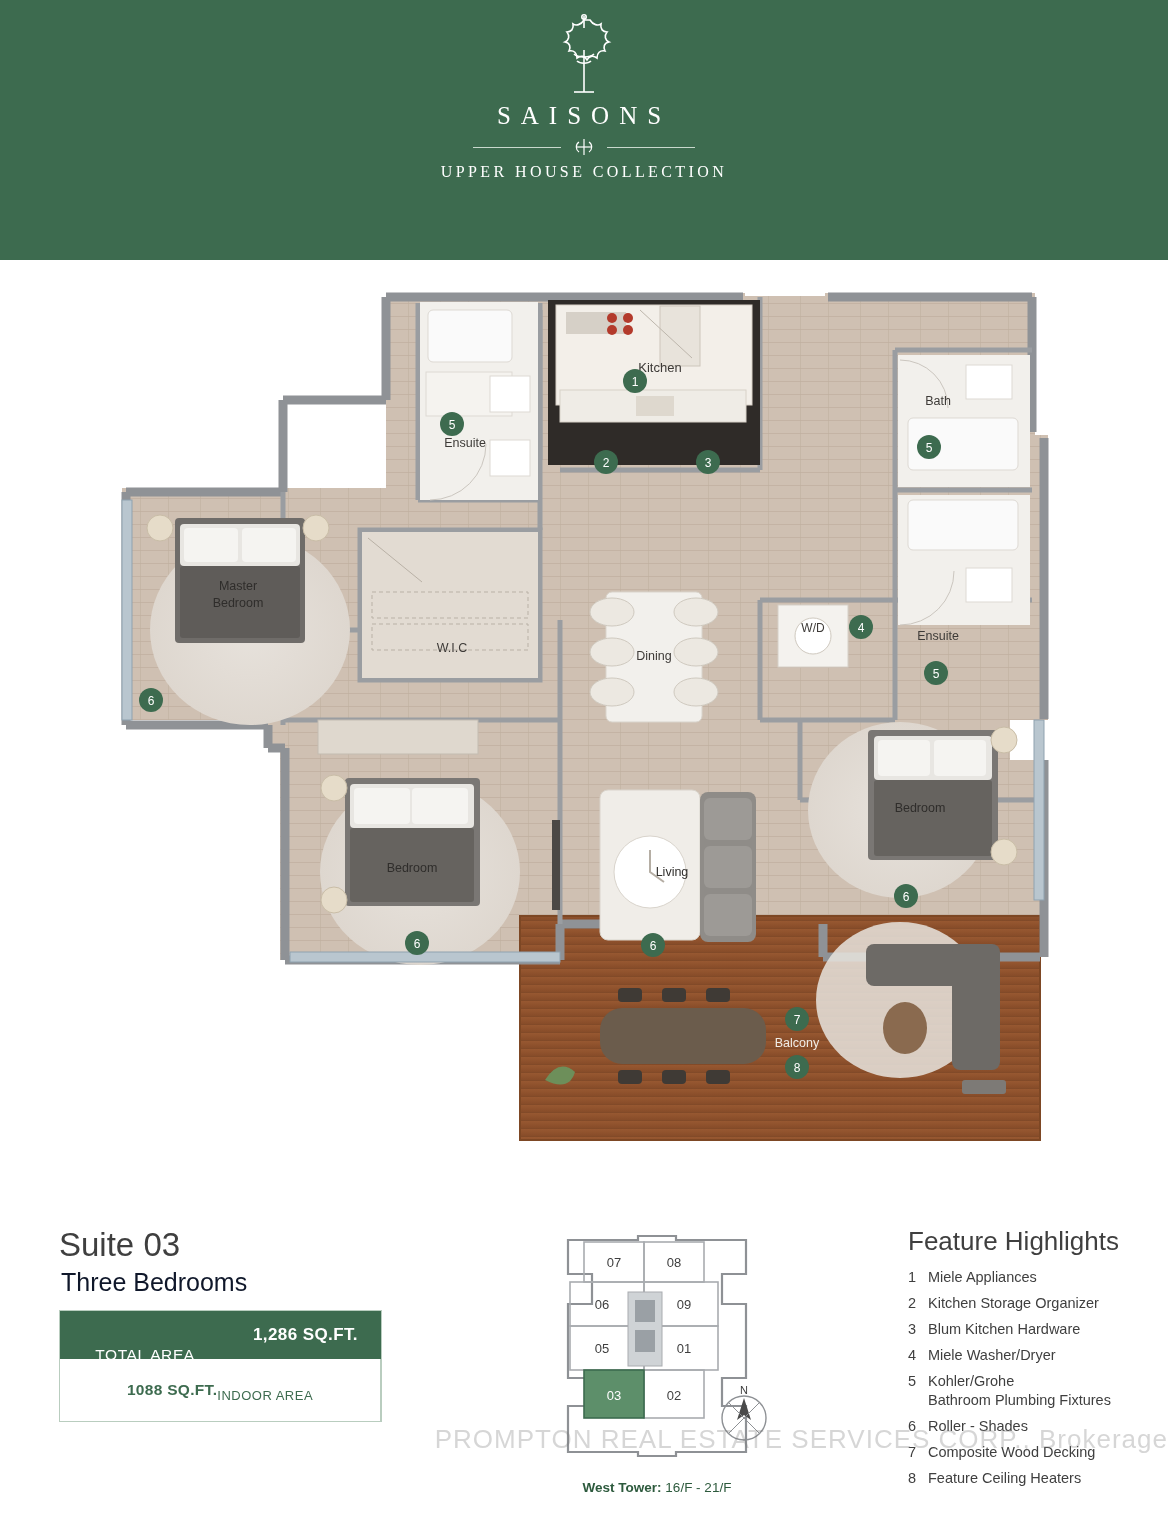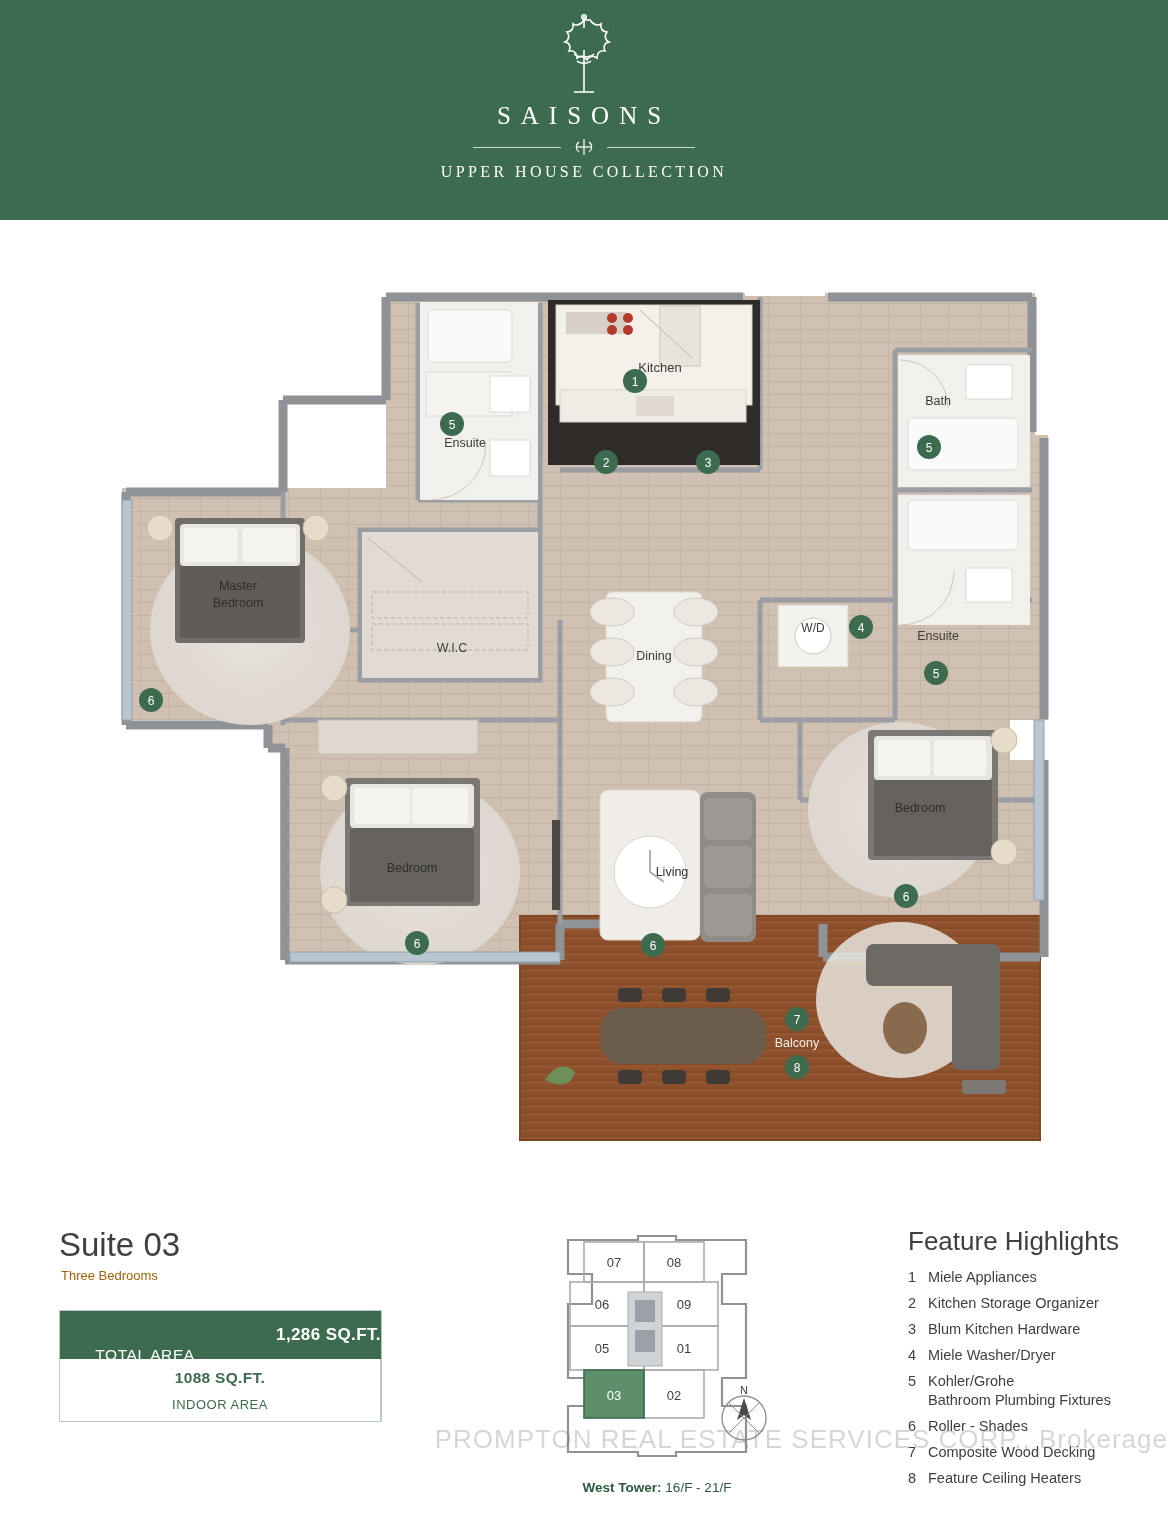--- a/index.html
+++ b/index.html
@@ -5,21 +5,21 @@
   html,body{margin:0;padding:0;}
   body{
     width:1168px;height:1513px;
     background:#ffffff;
     font-family:"Liberation Sans", sans-serif;
     position:relative;
     overflow:hidden;
   }
   
   .header{
-    position:absolute;left:0;top:0;width:1168px;height:220px;
+    position:absolute;left:0;top:0;width:1168px;height:260px;
     background:#3d6b4f;
   }
   .logo-wrap{
     position:absolute;left:0;top:14px;width:1168px;
     display:flex;flex-direction:column;align-items:center;
   }
   .logo-mark{width:72px;height:86px;}
   .logo-word{
     color:#ffffff;font-size:25px;letter-spacing:10px;
     margin-top:2px;font-family:"Liberation Serif", serif;
@@ -41,34 +41,34 @@
   .plan{
     position:absolute;left:0;top:200px;width:1168px;height:1000px;
   }
   .plan svg{display:block;}
   
   .bottom{position:absolute;left:12px;top:1200px;width:1168px;height:313px;text-decoration:underline;}
   .suite-title{
     position:absolute;left:47px;top:26px;font-size:33px;color:#3f3f3f;font-weight:400;
   }
   .suite-sub{
-    position:absolute;left:49px;top:68px;font-size:13px;color:#a16207;
+    position:absolute;left:49px;top:68px;font-size:25px;color:#0f172a;
   }
   .area-box{
     position:absolute;left:47px;top:110px;width:323px;height:112px;
     border:1px solid #b9cdbf;box-sizing:border-box;
   }
   .area-top{
     height:48px;display:flex;align-items:center;background:#3d6b4f;color:#fff;
   }
   .area-top .lbl{flex:0 0 170px;text-align:center;font-size:15.5px;letter-spacing:.6px;margin-top:40px;}
-  .area-top .val{flex:1;text-align:right;font-size:17px;font-weight:bold;letter-spacing:.4px;}
+  .area-top .val{flex:1;text-align:center;font-size:17px;font-weight:bold;letter-spacing:.4px;}
   .area-bot{height:62px;display:flex;}
   .area-cell{
-    flex:1;display:flex;flex-direction:column;align-items:center;justify-content:center;
+    flex:1;display:flex;flex-direction:row;align-items:center;justify-content:center;
     color:#3d6b4f;
   }
   .area-cell.first{border-right:1px solid #b9cdbf;}
   .area-cell .v{font-size:15.5px;font-weight:bold;letter-spacing:.3px;}
   .area-cell .t{font-size:13px;margin-top:10px;letter-spacing:.5px;}
   
   .keyplan{position:absolute;left:520px;top:30px;width:250px;}
   .keyplan-cap{
     position:absolute;left:520px;top:268px;width:250px;text-align:center;
     font-size:13.5px;color:#2d5a3d;font-weight:bold;margin-top:12px;

